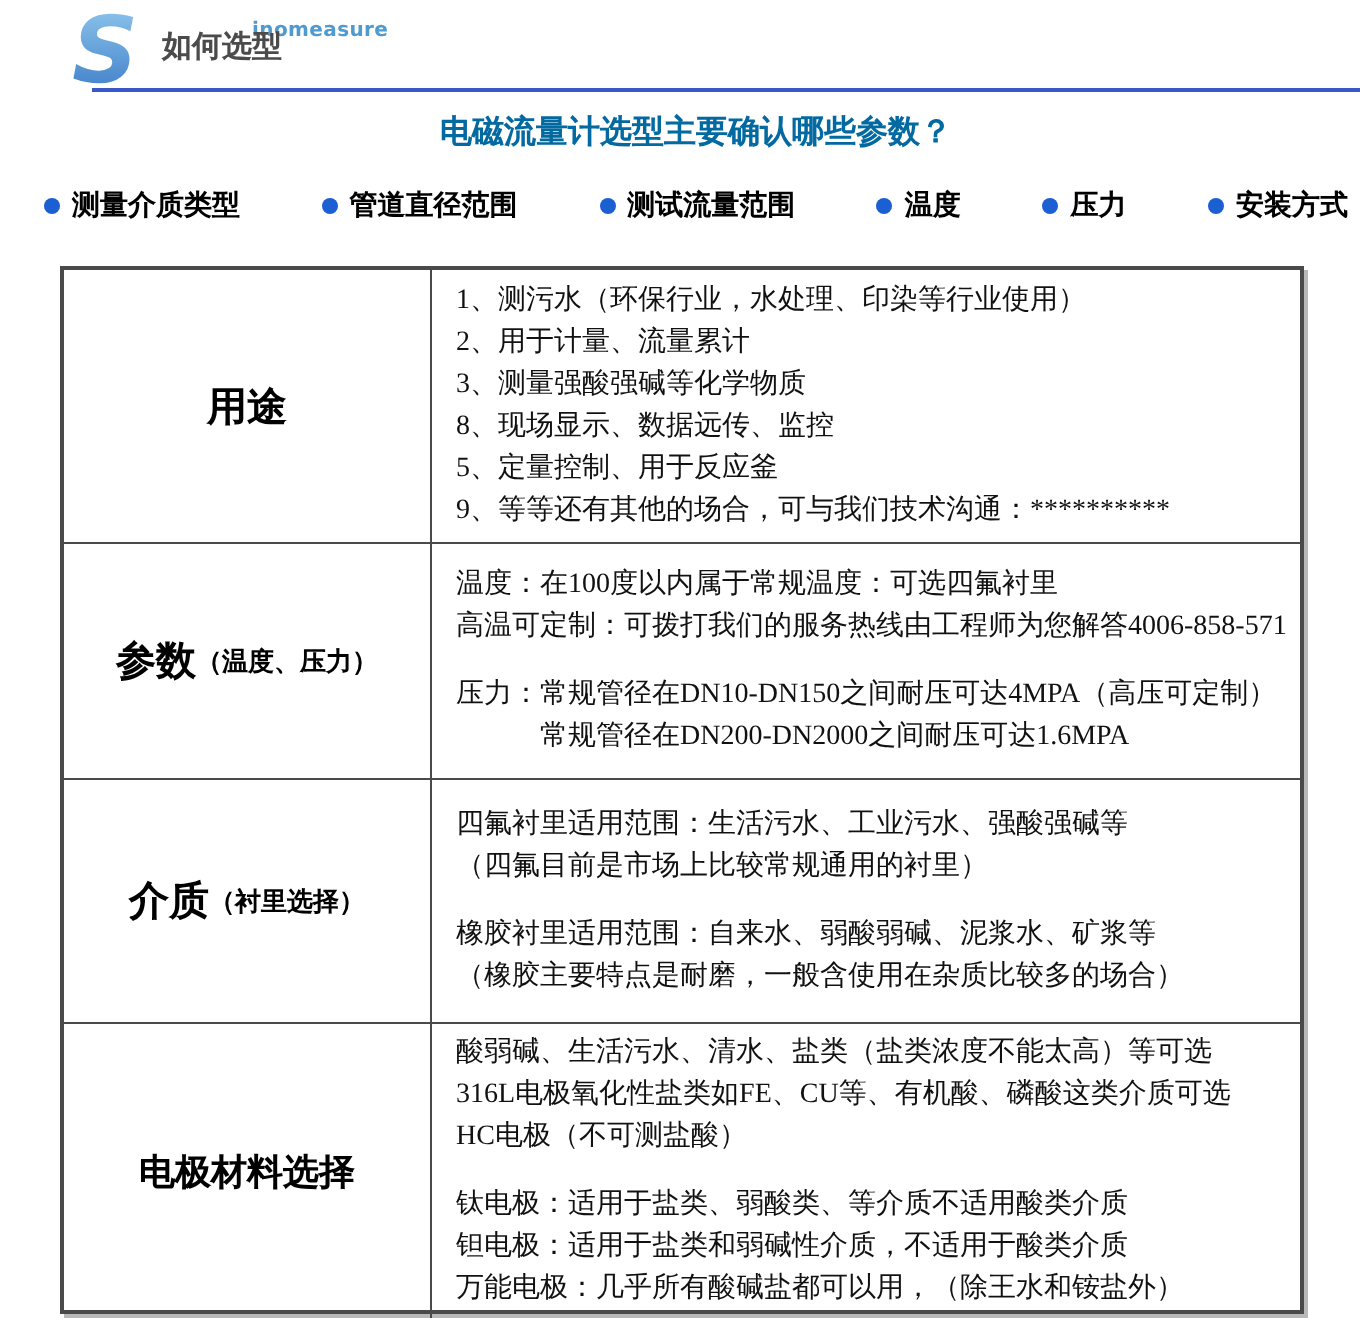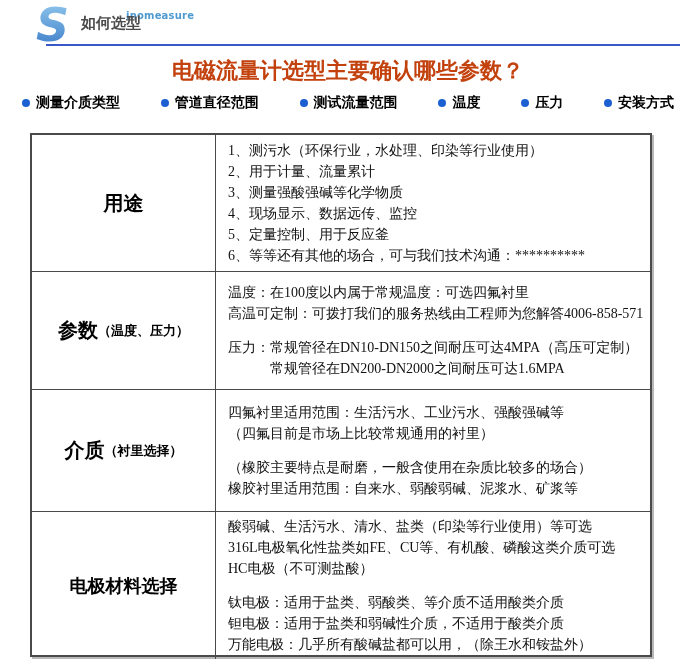--- a/index.html
+++ b/index.html
@@ -12,21 +12,21 @@
           background:linear-gradient(180deg,#8ec6ec 0%,#3f7ec9 100%);
           -webkit-background-clip:text;background-clip:text;color:transparent;line-height:1;}
   #logo-brand{position:absolute;left:79px;top:10px;font-size:10px;font-weight:bold;color:#4f9ad0;
           font-family:"DejaVu Sans","Liberation Sans",sans-serif;letter-spacing:0.2px;margin-left:47px;}
   #logo-tagline{position:absolute;left:81px;top:14px;font-size:15px;font-weight:bold;color:#4b4b4b;
           font-family:"DejaVu Sans","Liberation Sans",sans-serif;}
   #header-rule{position:absolute;left:46px;right:0;top:44px;height:2px;background:#3a57c8;}
 
   
   #page-title{position:absolute;left:16px;right:0;top:56px;text-align:center;
-          font-size:22px;font-weight:bold;color:#c2410c;}
+          font-size:16px;font-weight:bold;color:#0369a1;}
 
   
   #bullet-row{position:absolute;left:22px;right:6px;top:94px;display:flex;
           justify-content:space-between;align-items:center;}
   .bullet-item{display:flex;align-items:center;gap:6px;font-size:14px;font-weight:bold;color:#000;}
   .bullet-dot{width:8px;height:8px;border-radius:50%;background:#1b5fd3;flex:0 0 auto;}
 
   
   #spec-table{position:absolute;left:30px;top:133px;width:618px;height:520px;
           border:2px solid #4a4a4a;box-shadow:2px 2px 0 #b8b8b8;display:flex;flex-direction:column;
@@ -89,23 +89,23 @@
   <div id="spec-table">
 
     <div class="trow r0">
       <div class="label-cell">
         <span class="label-main">用途</span>
       </div>
       <div class="content-cell">
         <div class="cline">1、测污水（环保行业，水处理、印染等行业使用）</div>
         <div class="cline">2、用于计量、流量累计</div>
         <div class="cline">3、测量强酸强碱等化学物质</div>
-        <div class="cline">4、现场显示、数据远传、监控</div>
+        <div class="cline">8、现场显示、数据远传、监控</div>
         <div class="cline">5、定量控制、用于反应釜</div>
-        <div class="cline">6、等等还有其他的场合，可与我们技术沟通：**********</div>
+        <div class="cline">9、等等还有其他的场合，可与我们技术沟通：**********</div>
       </div>
     </div>
 
     <div class="trow r1">
       <div class="label-cell">
         <span class="label-main">参数</span>
           <span class="label-note">（温度、压力）</span>
       </div>
       <div class="content-cell">
         <div class="cline">温度：在100度以内属于常规温度：可选四氟衬里</div>
@@ -118,32 +118,32 @@
 
     <div class="trow r2">
       <div class="label-cell">
         <span class="label-main">介质</span>
           <span class="label-note">（衬里选择）</span>
       </div>
       <div class="content-cell">
         <div class="cline">四氟衬里适用范围：生活污水、工业污水、强酸强碱等</div>
         <div class="cline">（四氟目前是市场上比较常规通用的衬里）</div>
         <div class="cline"></div>
+        <div class="cline">橡胶衬里适用范围：自来水、弱酸弱碱、泥浆水、矿浆等</div>
         <div class="cline">（橡胶主要特点是耐磨，一般含使用在杂质比较多的场合）</div>
-        <div class="cline">橡胶衬里适用范围：自来水、弱酸弱碱、泥浆水、矿浆等</div>
       </div>
     </div>
 
     <div class="trow r3">
       <div class="label-cell">
         <span class="label-main small">电极材料选择</span>
           <span class="label-note"></span>
       </div>
       <div class="content-cell">
-        <div class="cline">酸弱碱、生活污水、清水、盐类（印染等行业使用）等可选</div>
+        <div class="cline">酸弱碱、生活污水、清水、盐类（盐类浓度不能太高）等可选</div>
         <div class="cline">316L电极氧化性盐类如FE、CU等、有机酸、磷酸这类介质可选</div>
         <div class="cline">HC电极（不可测盐酸）</div>
         <div class="cline"></div>
         <div class="cline">钛电极：适用于盐类、弱酸类、等介质不适用酸类介质</div>
         <div class="cline">钽电极：适用于盐类和弱碱性介质，不适用于酸类介质</div>
         <div class="cline">万能电极：几乎所有酸碱盐都可以用，（除王水和铵盐外）</div>
       </div>
     </div>
 
   </div>

